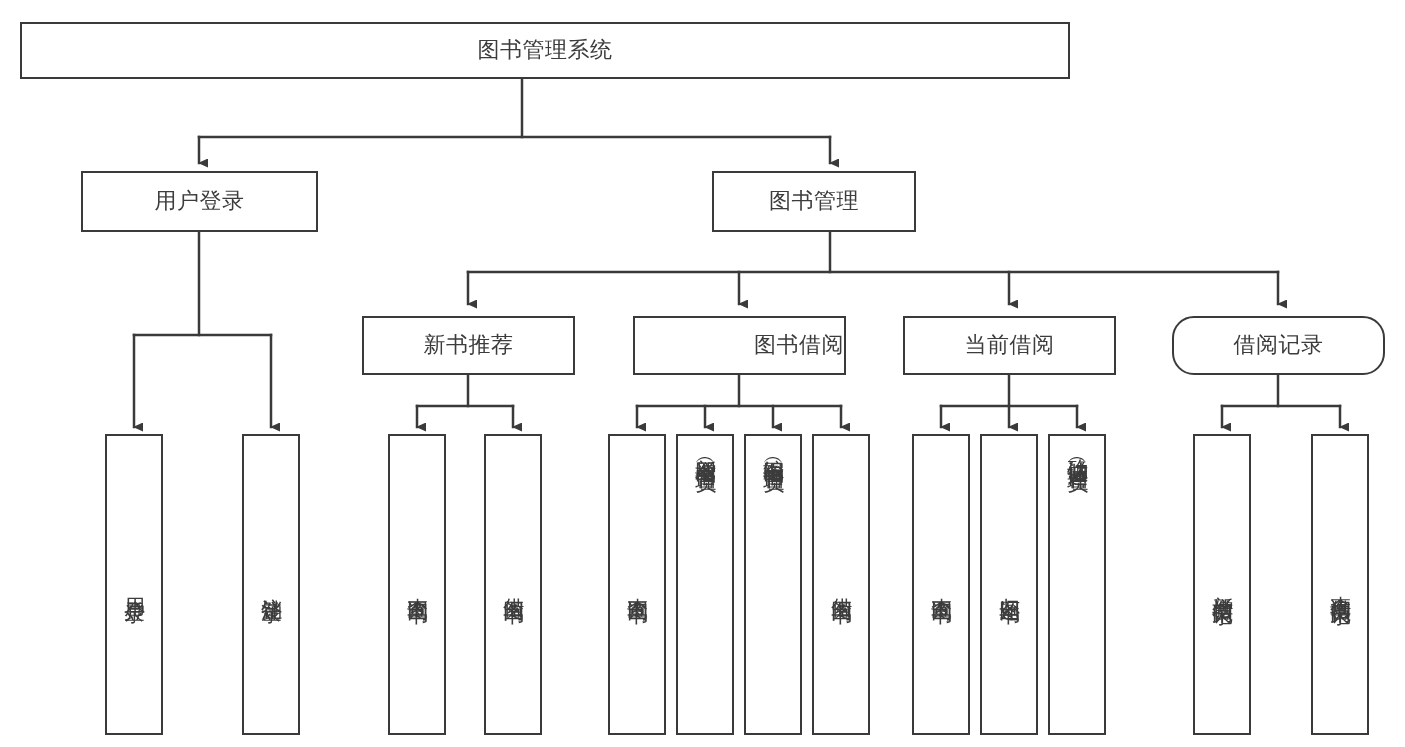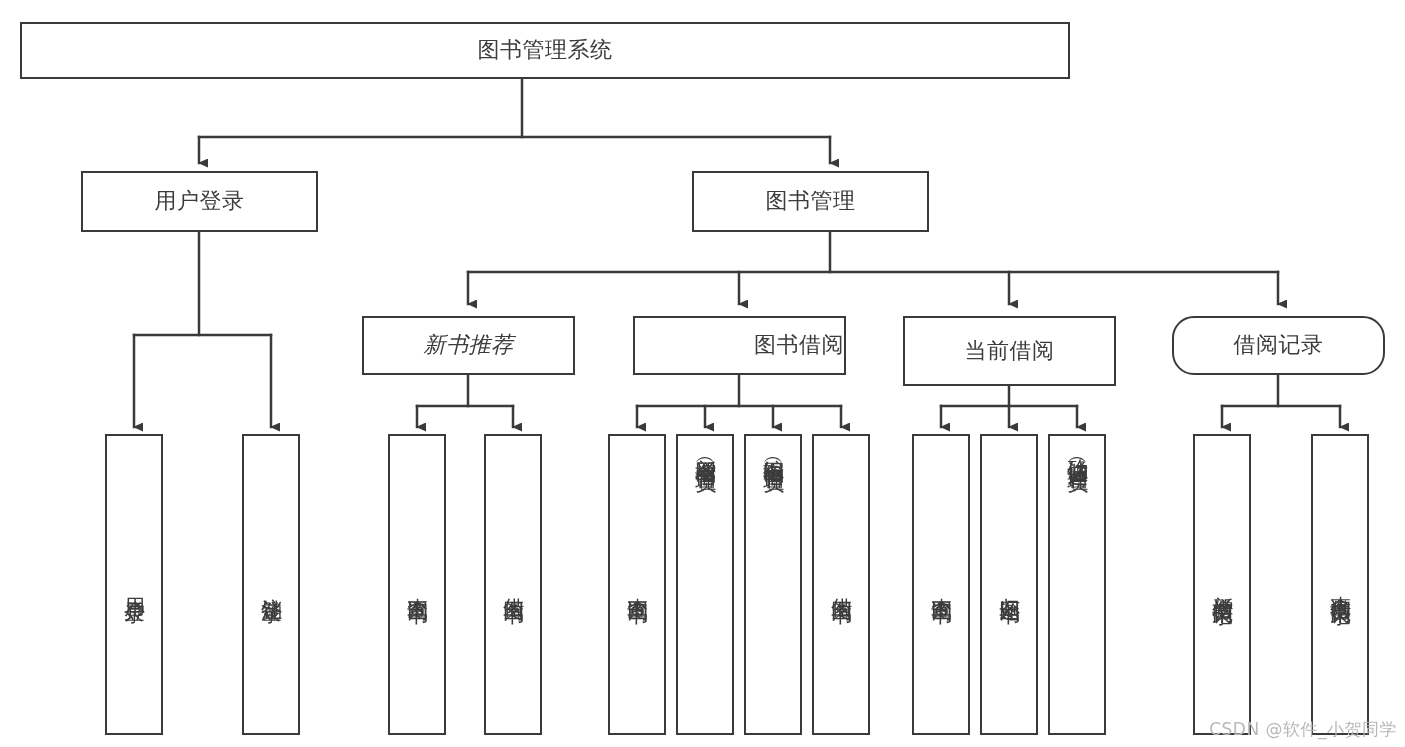--- a/index.html
+++ b/index.html
@@ -130,33 +130,33 @@
   </svg>
 
   <div class="node-box" style="left:20px; top:13px; width:1050px; height:57px;margin-top:9px;">
     <span class="node-label-h">图书管理系统</span>
   </div>
 
   <div class="node-box" style="left:81px; top:171px; width:237px; height:61px;">
     <span class="node-label-h">用户登录</span>
   </div>
 
-  <div class="node-box" style="left:692px; top:171px; width:237px; height:61px;">
+  <div class="node-box" style="left:712px; top:171px; width:204px; height:61px;">
     <span class="node-label-h">图书管理</span>
   </div>
 
-  <div class="node-box" style="left:362px; top:316px; width:213px; height:59px;font-style:italic;">
+  <div class="node-box" style="left:362px; top:316px; width:213px; height:59px;">
     <span class="node-label-h">新书推荐</span>
   </div>
 
   <div class="node-box" style="left:633px; top:316px; width:213px; height:59px;justify-content:flex-end;">
     <span class="node-label-h">图书借阅</span>
   </div>
 
-  <div class="node-box" style="left:903px; top:316px; width:213px; height:70px;text-align:center;">
+  <div class="node-box" style="left:903px; top:316px; width:213px; height:59px;text-align:center;">
     <span class="node-label-h">当前借阅</span>
   </div>
 
   <div class="node-box" style="left:1172px; top:316px; width:213px; height:59px;border-radius:22px;">
     <span class="node-label-h">借阅记录</span>
   </div>
 
   <div class="node-box vertical center-v" style="left:105px; top:434px; width:58px; height:301px;">
     <span class="node-label-v">用户登录</span>
   </div>
@@ -202,15 +202,14 @@
   </div>
 
   <div class="node-box vertical center-v" style="left:1193px; top:434px; width:58px; height:301px;">
     <span class="node-label-v">新增借阅记录</span>
   </div>
 
   <div class="node-box vertical center-v" style="left:1311px; top:434px; width:58px; height:301px;">
     <span class="node-label-v">查询借阅记录</span>
   </div>
 
-  <div class="watermark">CSDN @软件_小贺同学</div>
 
 </div>
 
 </body></html>

